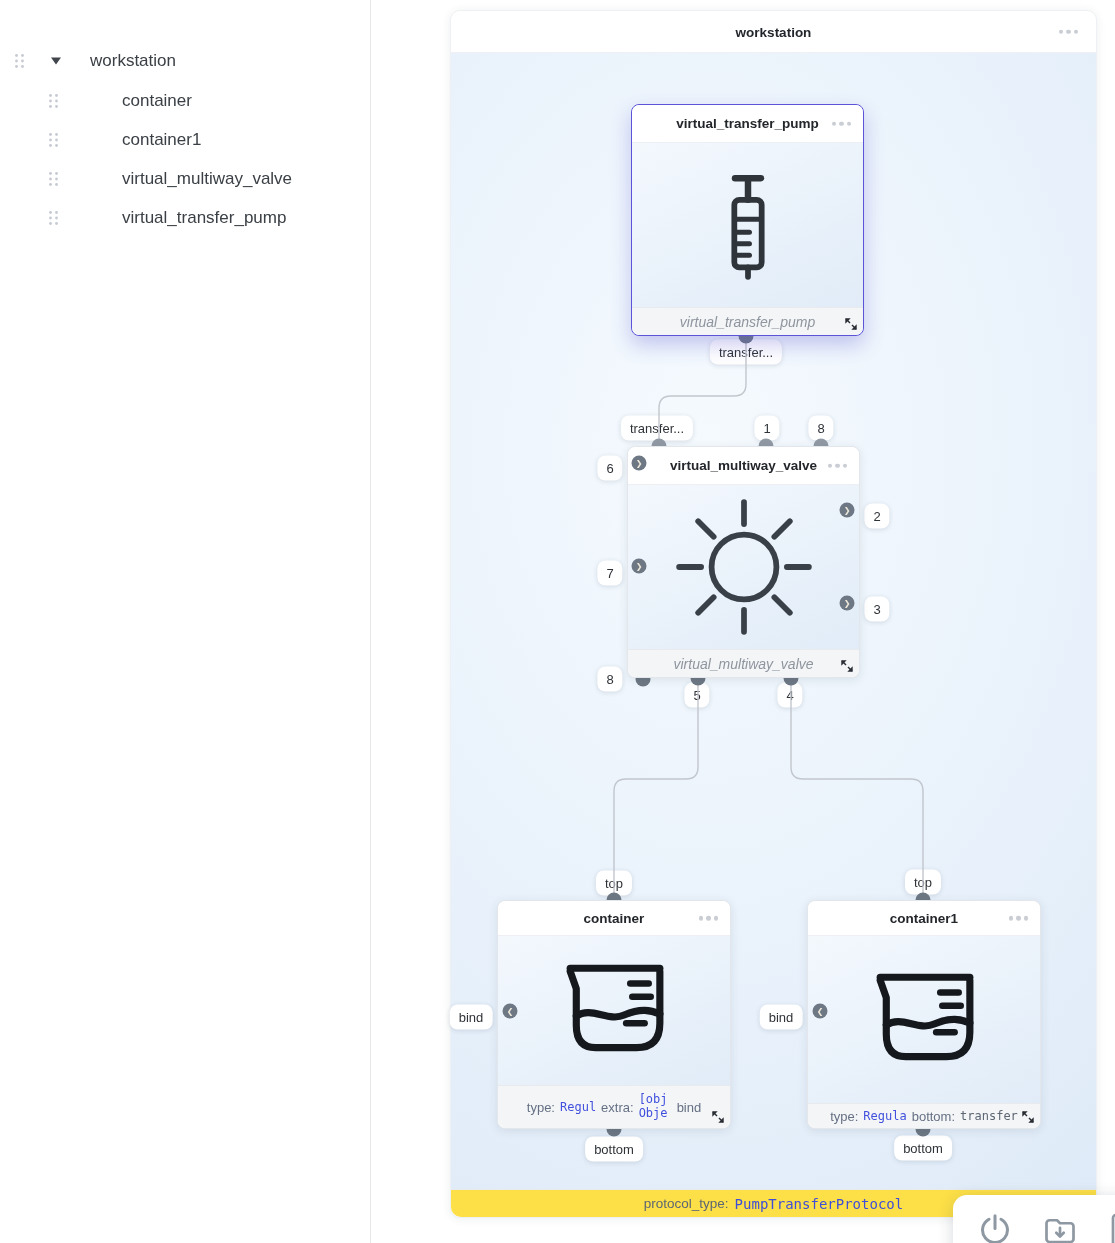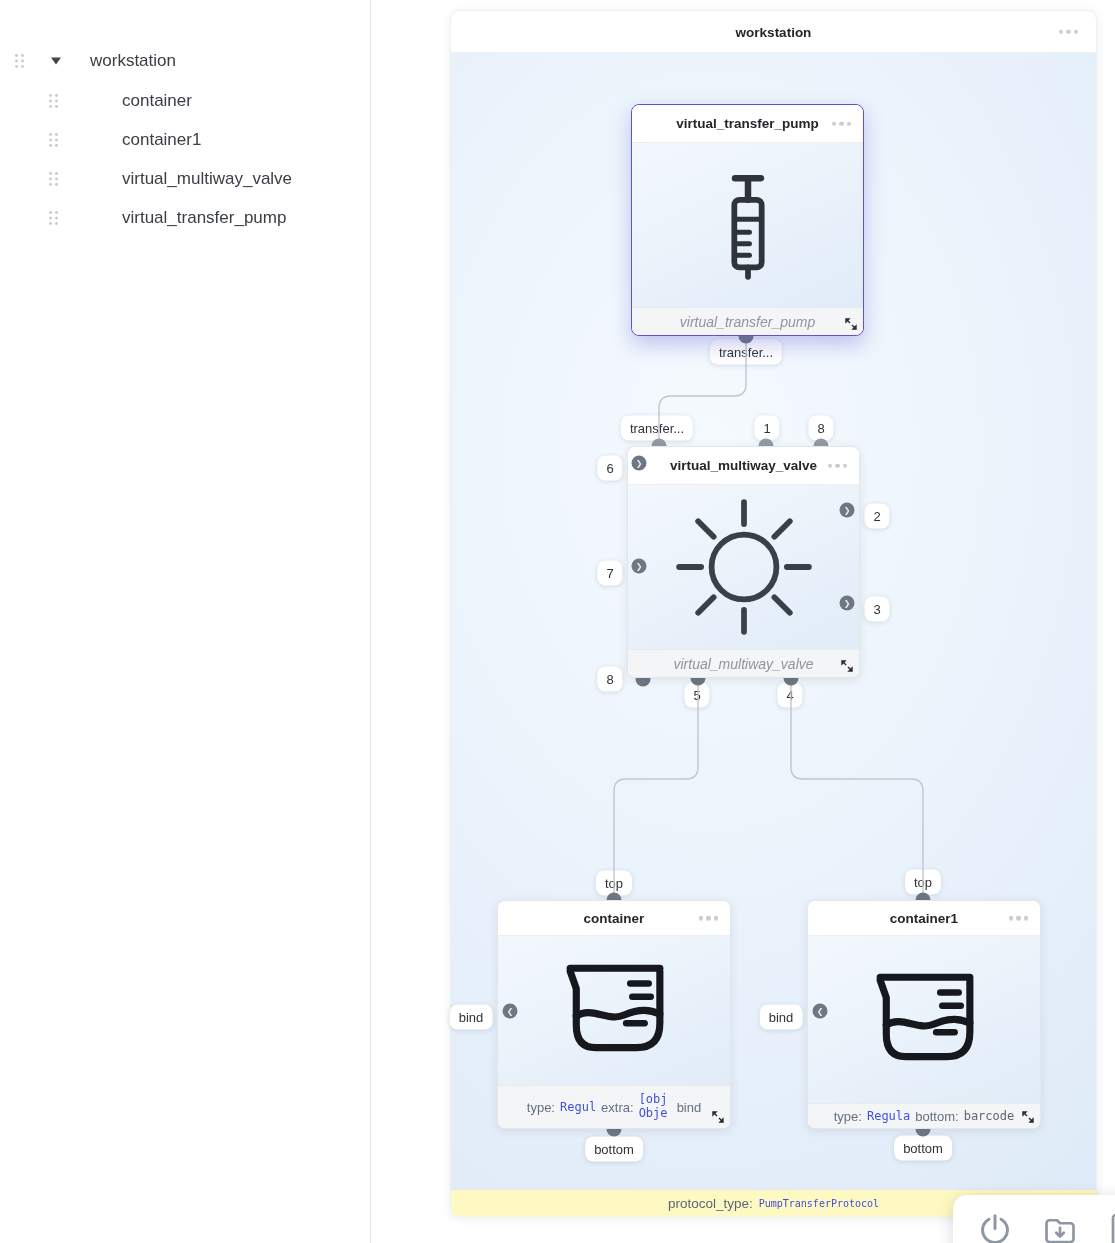--- a/index.html
+++ b/index.html
@@ -26,25 +26,25 @@
            background:#fff; border:1px solid #eef0f3; border-radius:10px;
            box-shadow:0 1px 10px rgba(31,45,61,.08); z-index:1; }
   .panel-header { position:absolute; left:0; right:0; top:0; height:42px;
                   border-bottom:1px solid #eff1f4; border-radius:10px 10px 0 0;
                   background:#fff; z-index:6; }
   .panel-title { position:absolute; left:0; right:0; top:50%; transform:translateY(-50%);
                  text-align:center; font-weight:700; font-size:13.5px; color:#23262b; }
   .canvas-bg { position:absolute; left:0; right:0; top:42px; bottom:28px; z-index:0;
                background:radial-gradient(120% 95% at 40% 35%, #f5fafe 0%, #e8f1fb 52%, #dae7f6 100%); }
   .panel-footer { position:absolute; left:0; right:0; bottom:0; height:28px;
-                  background:#fef9c3; border-top:1px solid #e7e9ec;
+                  background:#fde047; border-top:1px solid #e7e9ec;
                   border-radius:0 0 10px 10px; z-index:6;
                   display:flex; align-items:center; justify-content:center; gap:6px; }
   .panel-footer .k { font-size:13.5px; color:#5d6673; }
-  .panel-footer .v { font-family:"DejaVu Sans Mono", monospace; font-size:10px; color:#3f4ed8; }
+  .panel-footer .v { font-family:"DejaVu Sans Mono", monospace; font-size:14px; color:#3f4ed8; }
 
   .dots { display:flex; gap:3px; }
   .dots i { width:4.5px; height:4.5px; border-radius:50%; background:#caced4; }
   .panel-dots { position:absolute; right:18px; top:50%; transform:translateY(-50%); }
 
   
   .edges { position:absolute; inset:0; z-index:2; pointer-events:none; }
   .edges path { fill:none; stroke:#c2c6cd; stroke-width:1.4px; }
 
   
@@ -332,21 +332,21 @@
         <path d="M66,25 H84" stroke-width="6.5"></path>
         <path d="M68,38 H86" stroke-width="6.5"></path>
         <path d="M62,64 H80" stroke-width="6.5"></path>
       </svg>
     </div>
     <div class="node-footer" style="height:25px">
       <div class="kv">
         <span class="k">type:</span>
         <span class="val">Regula</span>
         <span class="k">bottom:</span>
-        <span class="val gray">barcode</span>
+        <span class="val gray">transfer</span>
       </div>
       <svg class="resize-handle" width="14" height="14" viewBox="0 0 14 14" stroke="#2a2e34" stroke-width="1.4" fill="#2a2e34">
         <path d="M2,5 L2,2 L5,2 Z"></path>
           <path d="M2,2 L6,6" fill="none"></path>
         <path d="M12,9 L12,12 L9,12 Z"></path>
           <path d="M12,12 L8,8" fill="none"></path>
       </svg>
     </div>
   </div>
 

